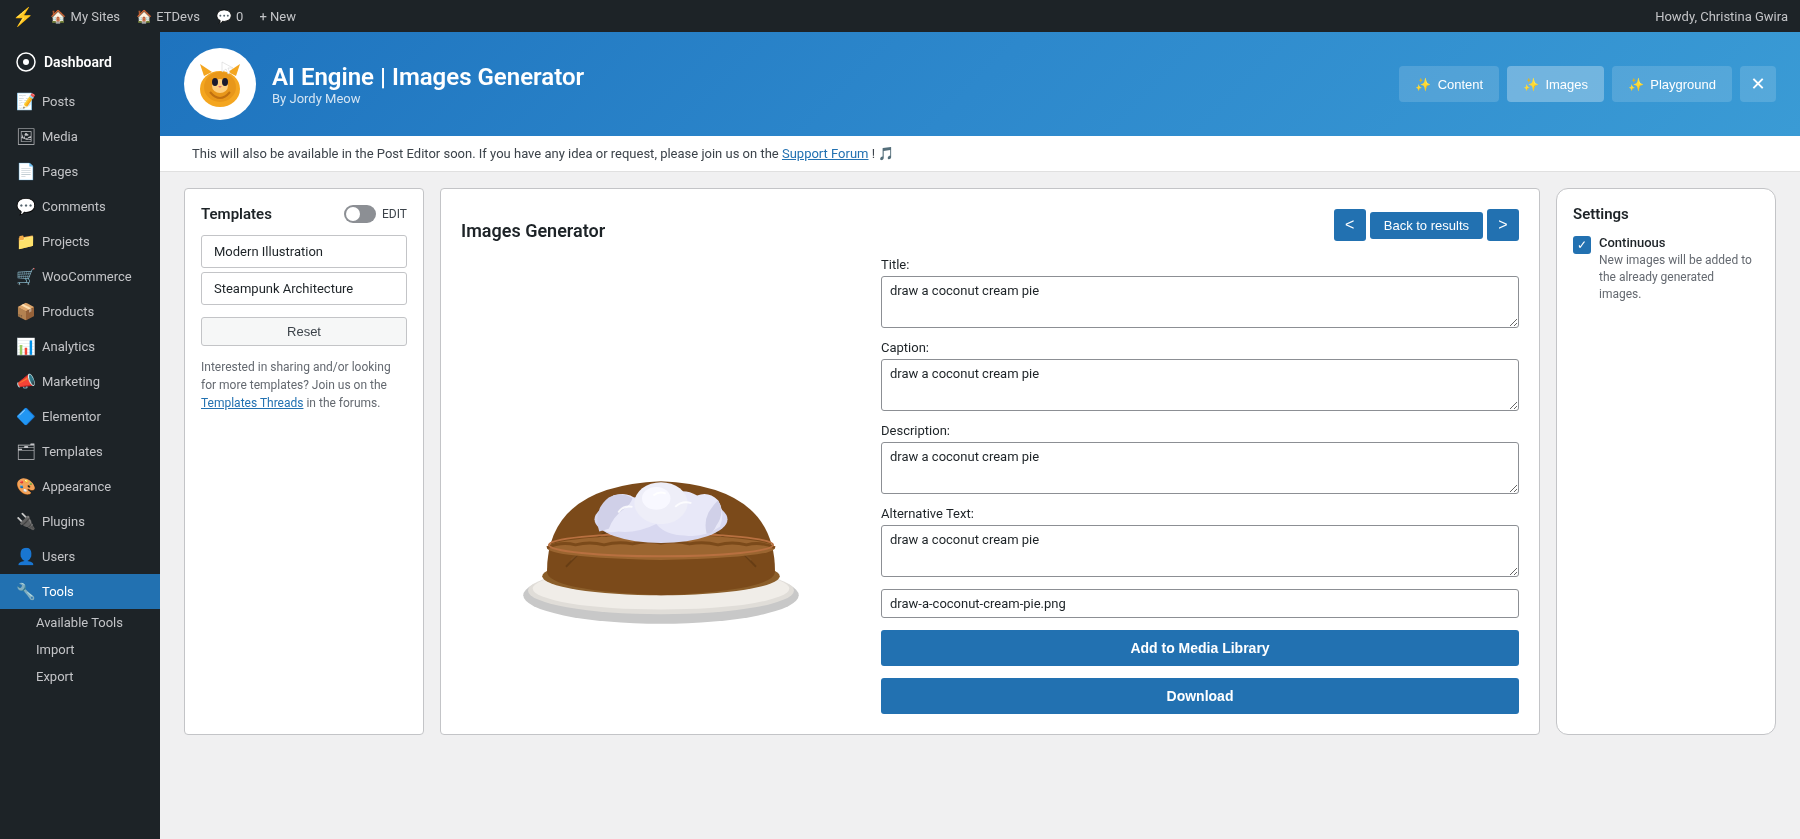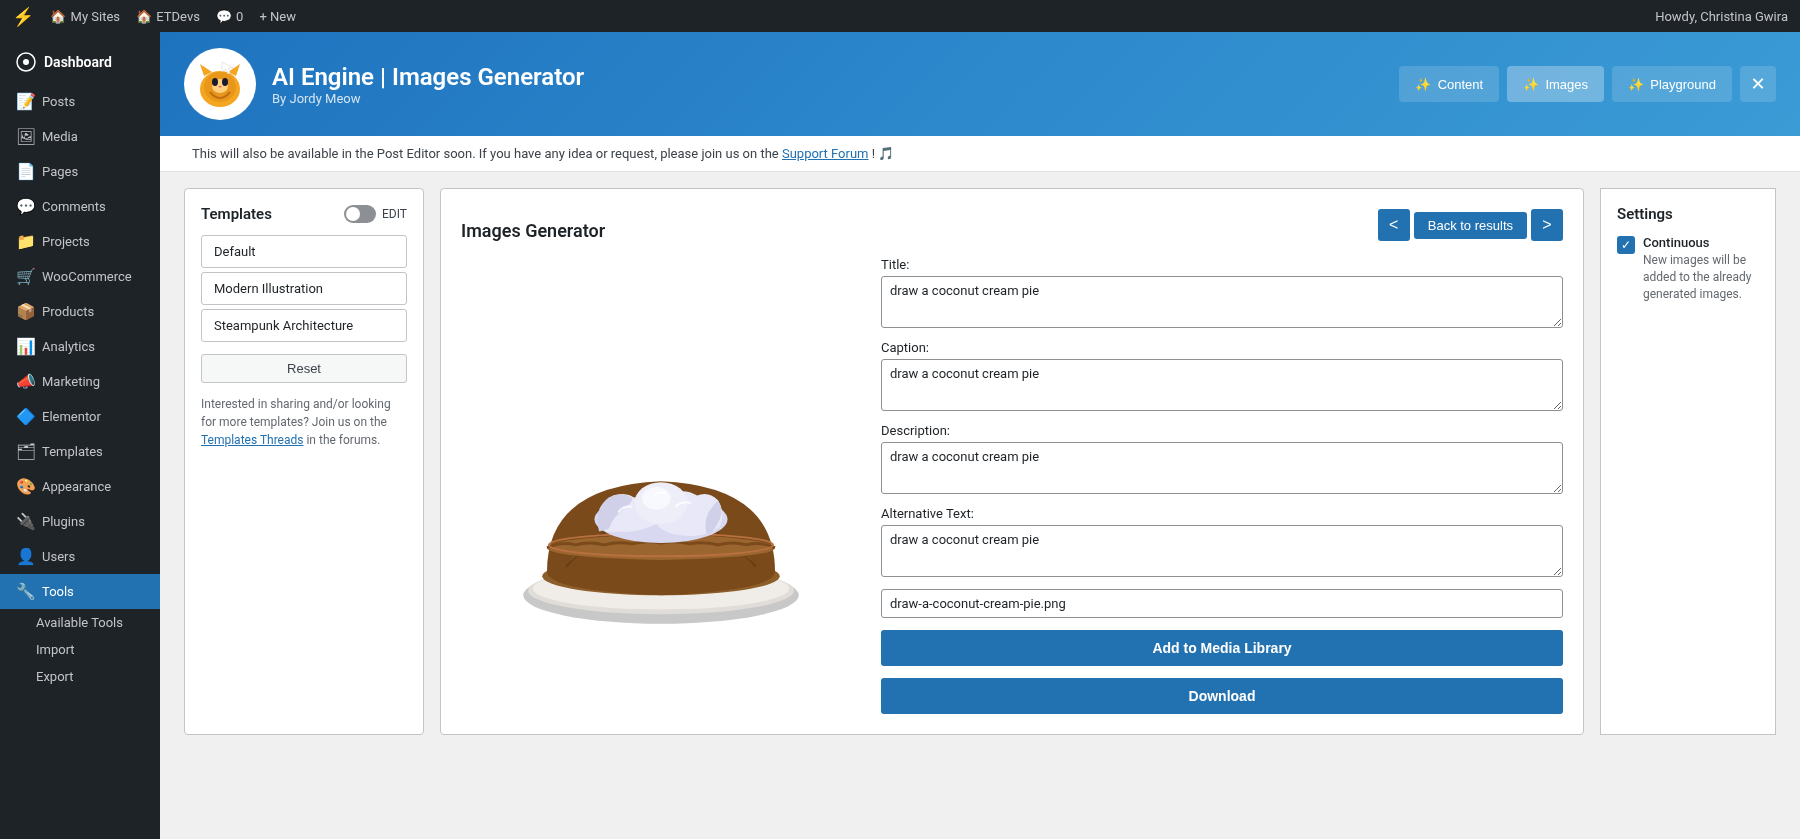--- a/index.html
+++ b/index.html
@@ -348,25 +348,25 @@
       border: none;
       border-radius: 3px;
       color: #fff;
       font-size: 14px;
       font-weight: 600;
       cursor: pointer;
     }
 
     
     .settings-panel {
-      width: 176px;
+      width: 220px;
       flex-shrink: 0;
       background: #fff;
       border: 1px solid #c3c4c7;
-      border-radius: 0;
+      border-radius: 12px;
       padding: 16px;
     }
     .settings-title {
       font-size: 15px;
       font-weight: 600;
       color: #1d2327;
       margin-bottom: 12px;
     }
     .settings-option {
       display: flex;
@@ -553,23 +553,20 @@
           <div class="templates-title">Templates</div>
           <div class="edit-toggle">
             <div class="toggle-switch">
               <div class="knob"></div>
             </div>
             <span>EDIT</span>
           </div>
         </div>
 
         <div class="template-list">
-          <div class="template-item">
-            <span>Default</span>
-          </div>
           <div class="template-item">
             <span>Modern Illustration</span>
           </div>
           <div class="template-item">
             <span>Steampunk Architecture</span>
           </div>
         </div>
 
         <button class="reset-btn">Reset</button>
 

